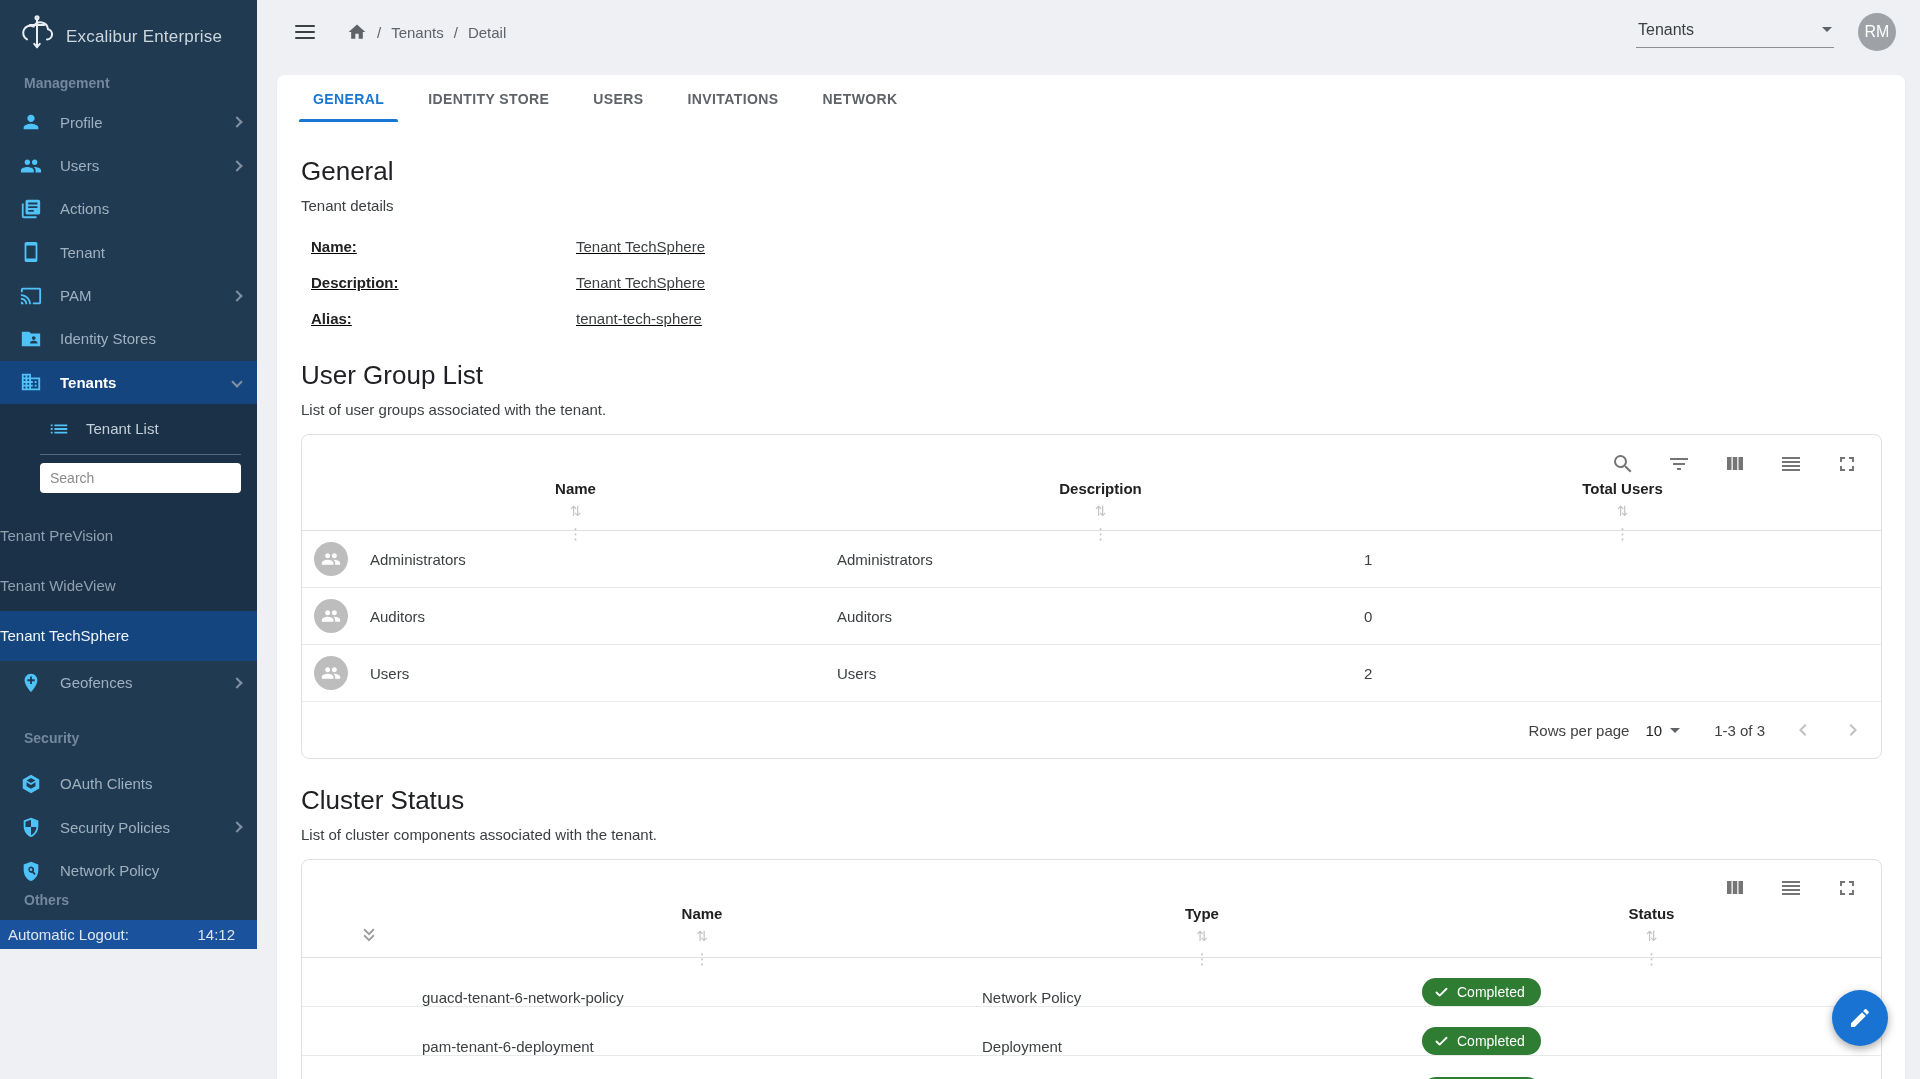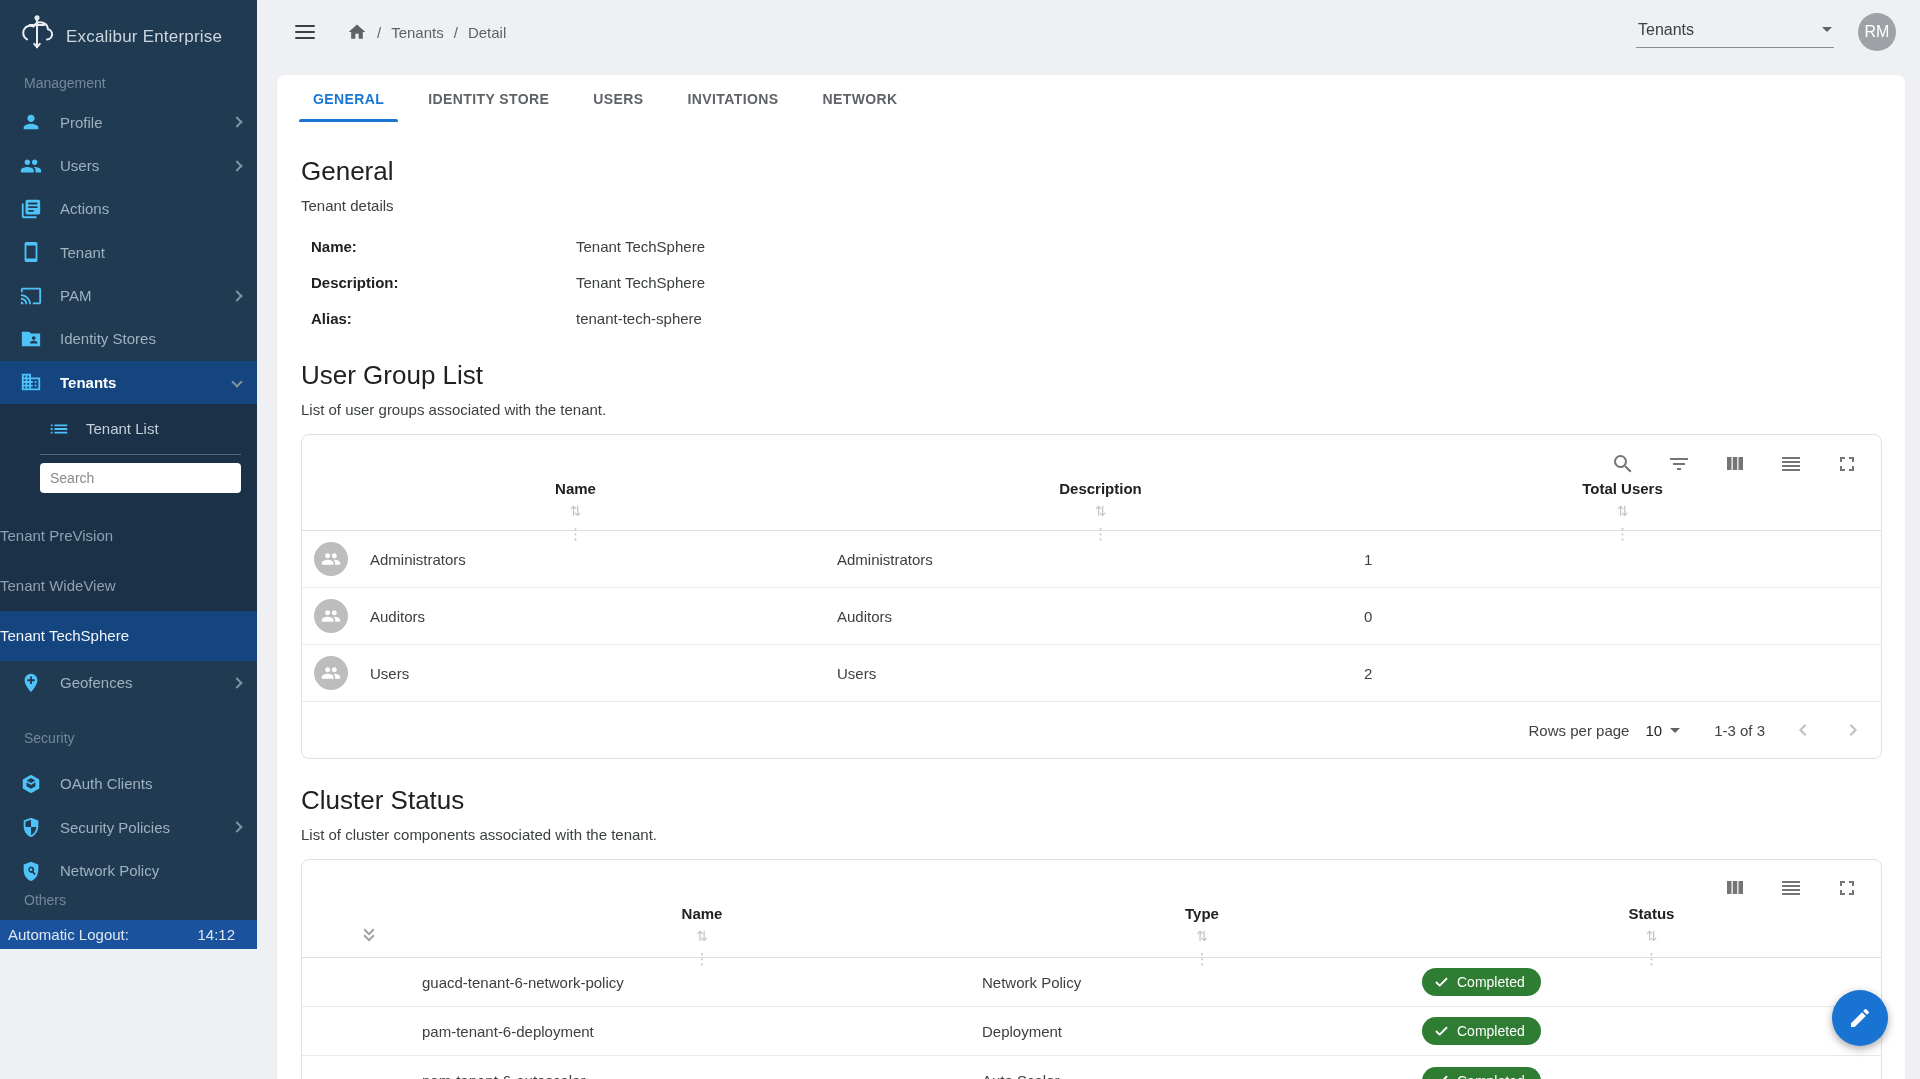--- a/index.html
+++ b/index.html
@@ -5,21 +5,21 @@
   * { margin:0; padding:0; box-sizing:border-box; }
   html,body { width:1920px; height:1079px; overflow:hidden;
     font-family:"Liberation Sans", sans-serif; background:#eef0f3; }
   body { display:flex; }
 
   
   .sidebar { position:relative; width:257px; min-width:257px; height:949px;
     background:#203a52; display:flex; flex-direction:column; color:#9fb1bf; }
   .logo-row { height:86px; display:flex; align-items:center; padding-left:18px; }
   .logo-text { color:#ccd6dd; font-size:17px; font-weight:500; margin-left:10px; letter-spacing:.2px; }
-  .sec-header { font-size:14px; font-weight:normal; color:#74889c; padding-left:24px; }
+  .sec-header { font-size:14px; font-weight:bold; color:#74889c; padding-left:24px; }
   .nav-item { height:50px; display:flex; align-items:center; padding:0 16px 0 20px;
     cursor:pointer; font-size:15px; position:relative; }
   .nav-item .nav-label { margin-left:18px; color:#9fb1bf; }
   .nav-item.active { background:#15457e; }
   .nav-item.active .nav-label { color:#ffffff; font-weight:bold; }
   .nav-icon { width:22px; height:22px; display:flex; align-items:center; justify-content:center; }
   .nav-icon svg { width:22px; height:22px; fill:#4fc3f7; }
   .chev { margin-left:auto; width:8px; height:8px; border-right:2px solid #8191a2;
     border-bottom:2px solid #8191a2; }
   .chev.right { transform:rotate(-45deg); }
@@ -68,41 +68,41 @@
   .tab.active::after { content:""; position:absolute; left:8px; right:8px; bottom:0;
     height:3px; background:#1976d2; border-radius:2px 2px 0 0; }
 
   .content { flex:1; padding:0 23px 0 24px; overflow:hidden; }
   .h-title { font-size:26px; color:#202124; font-weight:400; }
   .h-sub { font-size:15px; color:#3c4043; margin-top:10px; }
   .mt-general { margin-top:34px; }
   .mt-ugl { margin-top:24px; }
   .mt-cluster { margin-top:26px; }
 
-  .fields { margin-top:14px; }
+  .fields { margin-top:14px;text-decoration:underline; }
   .field-row { height:36px; display:flex; align-items:center; font-size:15px; }
   .field-label { width:275px; padding-left:10px; font-weight:bold; color:#212121; }
   .field-value { color:#3c4043; }
 
   .tbl-box { border:1px solid #e0e0e0; border-radius:8px; margin-top:16px; overflow:hidden; }
   .tbl-toolbar { display:flex; align-items:center; justify-content:flex-end; gap:32px;
     padding-right:22px; }
   .tbl-toolbar.h58 { height:58px; }
   .tbl-toolbar.h56 { height:56px; }
   .tool-icon { width:24px; height:24px; cursor:pointer; }
   .tool-icon svg { width:24px; height:24px; fill:#757575; display:block; }
   .thead { display:flex; border-bottom:1px solid #e0e0e0; font-size:15px; font-weight:bold;
     color:#212121; align-items:center; }
   .thead.h38 { height:38px; } .thead.h42 { height:42px; }
   .th { display:flex; align-items:center; gap:6px;flex-direction:column; }
   .sort-glyph { color:#c4c4c4; font-size:14px; cursor:pointer; font-weight:normal; }
   .kebab { color:#c4c4c4; font-size:15px; cursor:pointer; font-weight:normal; letter-spacing:0; }
   .trow { display:flex; align-items:center; border-bottom:1px solid #e9e9e9; font-size:15px; color:#3c4043; cursor:pointer; }
   .trow:last-child { border-bottom:none; }
-  .trow.h57 { height:57px; } .trow.h49 { height:49px; }
+  .trow.h57 { height:57px; } .trow.h49 { height:49px;align-items:flex-end; }
   .c1 { width:535px; padding-left:12px; display:flex; align-items:center; }
   .c2 { width:527px; } .c3 { flex:1; }
   .grp-avatar { width:34px; height:34px; border-radius:50%; background:#bdbdbd;
     display:flex; align-items:center; justify-content:center; margin-right:22px; }
   .grp-avatar svg { width:20px; height:20px; fill:#ffffff; }
   .tfoot { height:56px; display:flex; align-items:center; justify-content:flex-end;
     font-size:15px; color:#424242; padding-right:16px; border-top:1px solid #e9e9e9; }
   .rpp-select { display:flex; align-items:center; gap:8px; margin-left:16px; cursor:pointer; color:#212121; }
   .range { margin-left:34px; }
   .pg-btn { width:24px; height:24px; margin-left:26px; cursor:default; }

